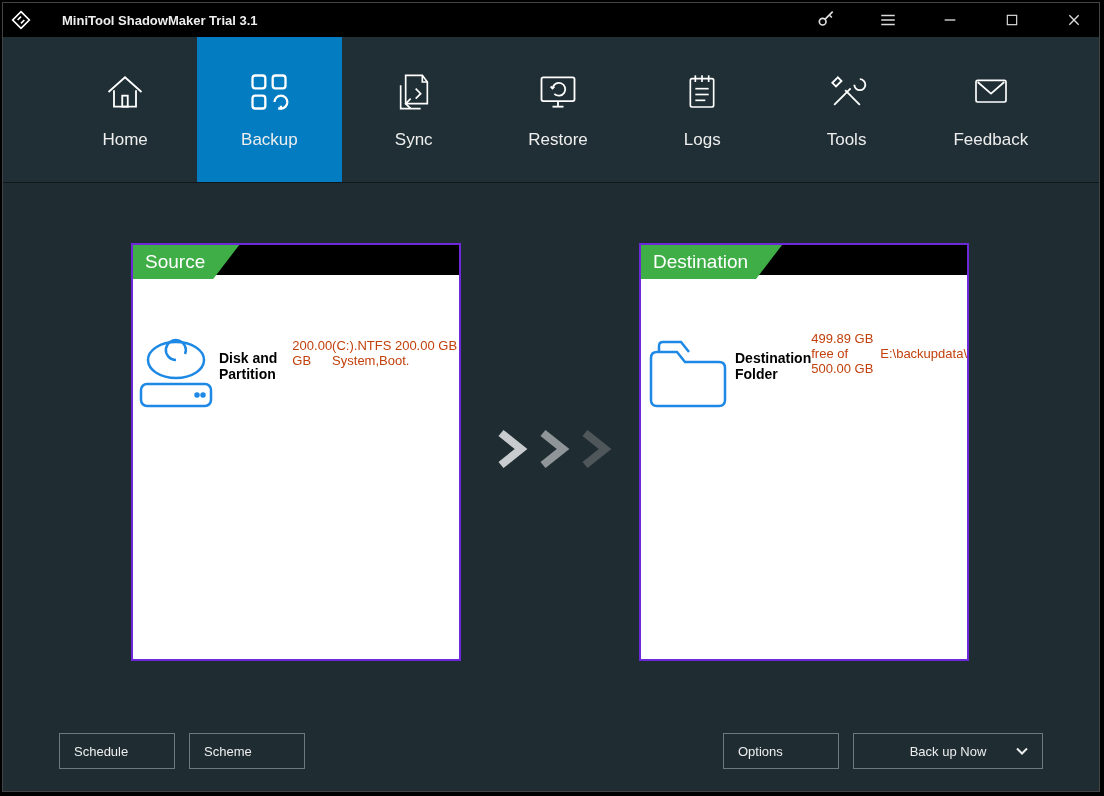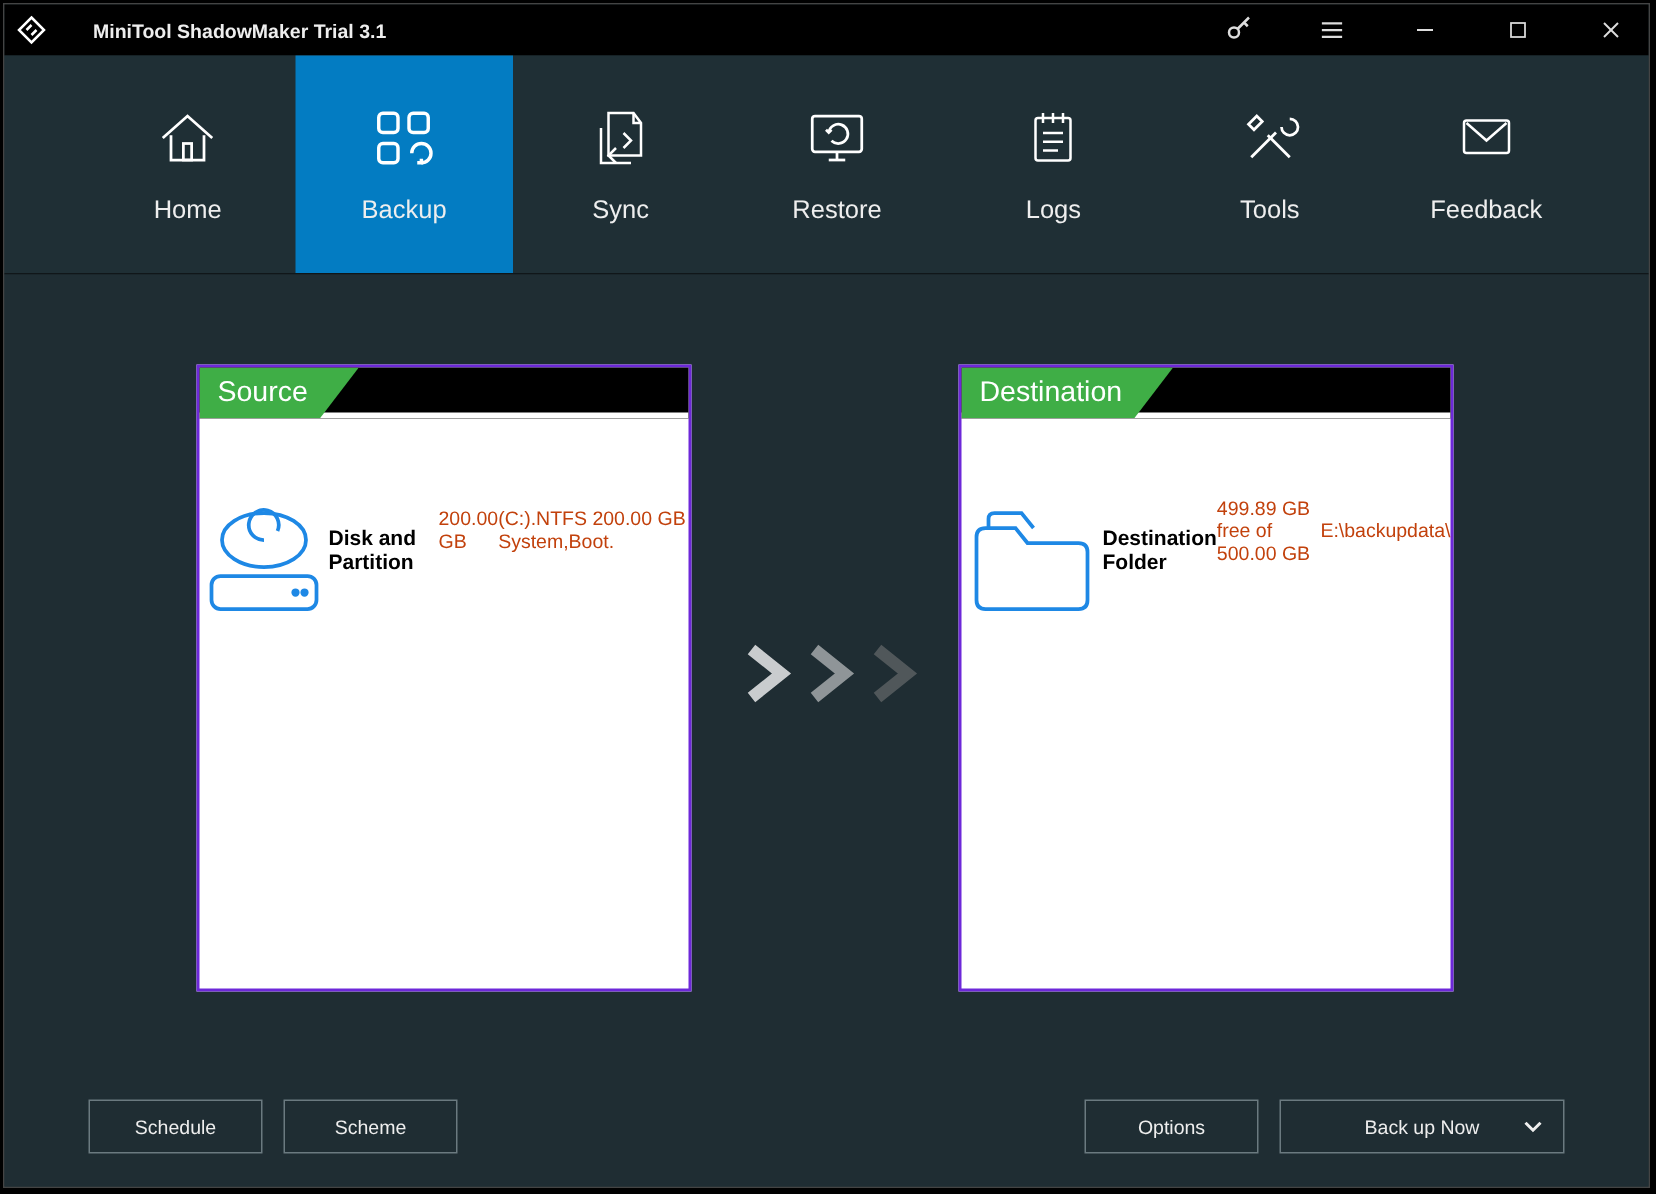--- a/index.html
+++ b/index.html
@@ -135,21 +135,20 @@
   .btn {
     height: 36px;
     min-width: 116px;
     padding: 0 14px;
     background: transparent;
     border: 1px solid #6b7a80;
     color: #eee;
     font-size: 13px;
     display:flex;
     align-items:center;
-    justify-content:center;
     cursor:pointer;
   }
   .btn.primary {
     min-width: 190px;
     justify-content: center;
     position: relative;
     align-items: center;
   }
   .btn.primary .caret {
     position:absolute; right:14px; top:50%; transform:translateY(-50%);

